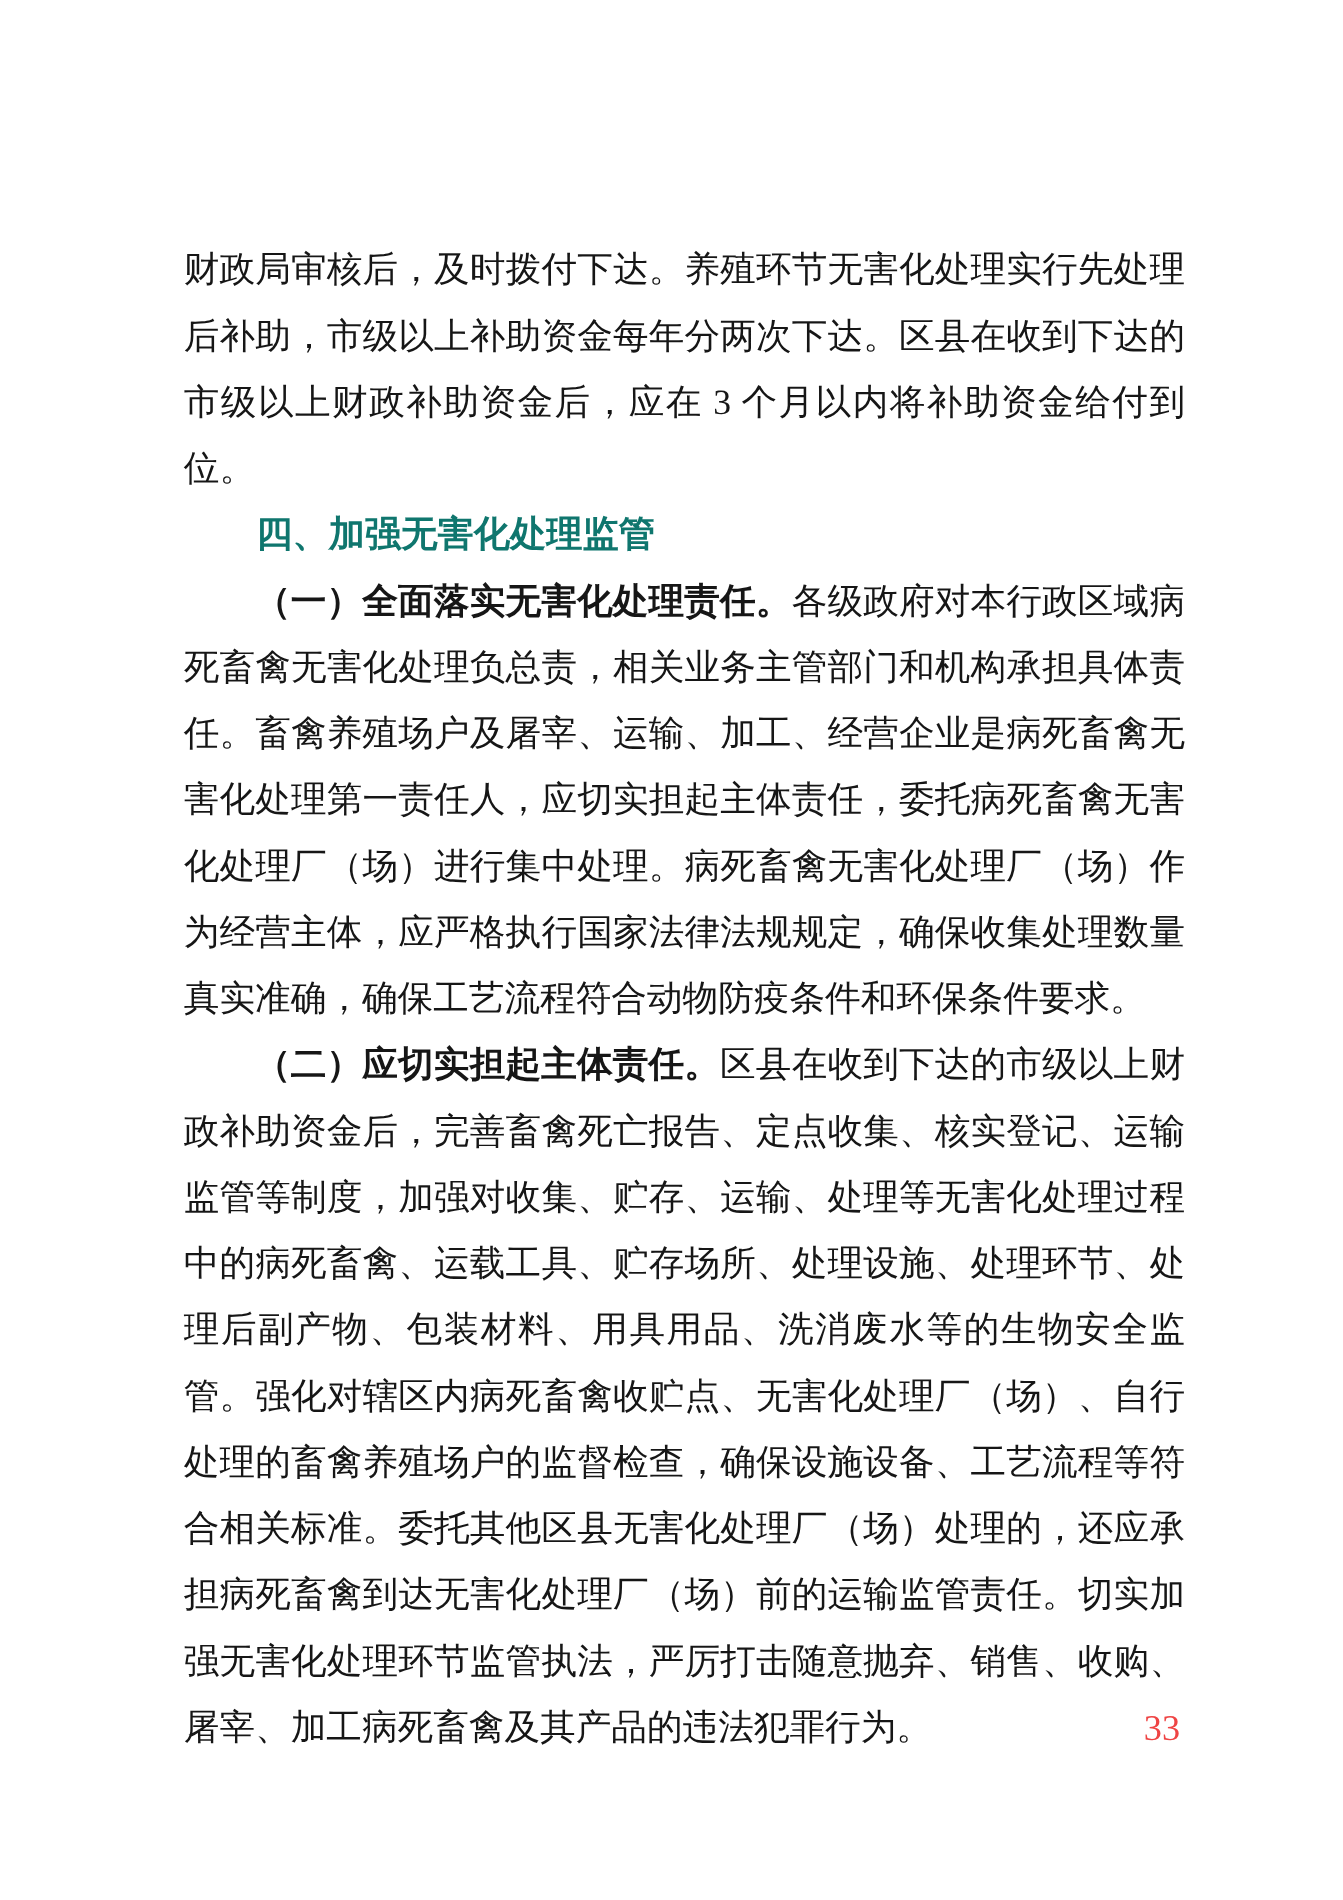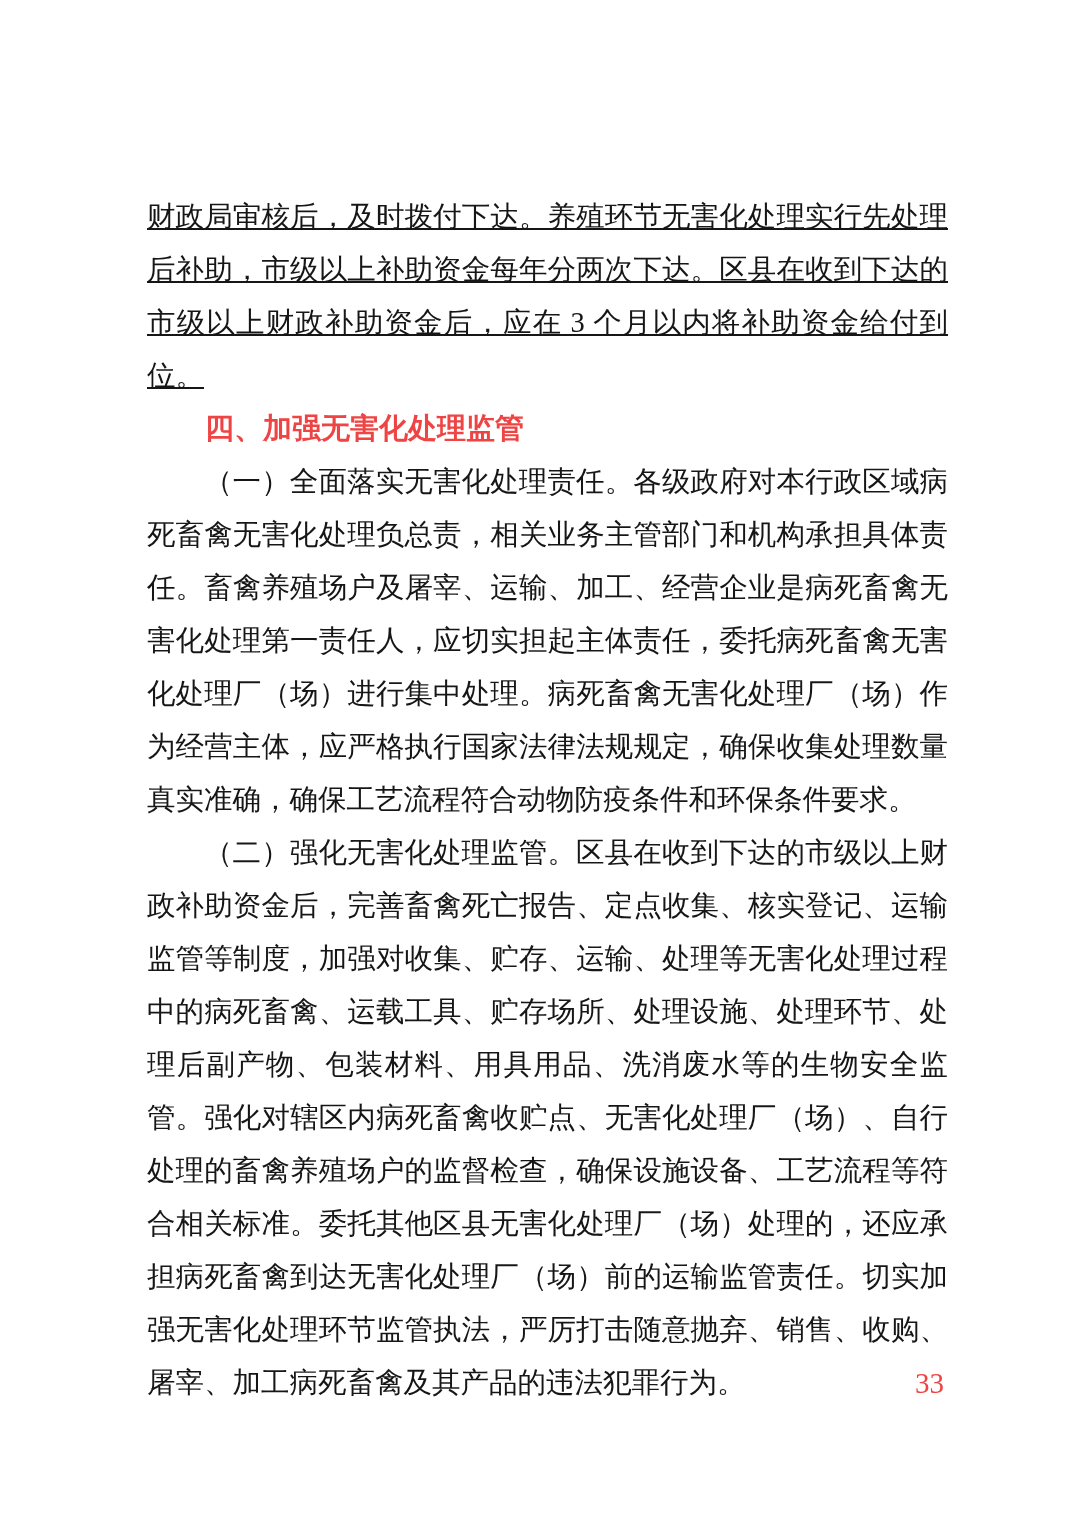--- a/index.html
+++ b/index.html
@@ -29,36 +29,35 @@
   }
   .text-block p {
     margin: 0;
     padding: 0;
   }
   .para-indent {
     text-indent: 2em;
   }
   .para-no-indent {
     text-indent: 0;
-    text-decoration: underline;
   }
   .section-heading {
     margin: 0;
     padding: 0;
     font-family: "Liberation Sans", "DejaVu Sans", sans-serif;
     font-weight: 700;
     font-size: 29px;
     line-height: 53px;
     text-indent: 2em;
     text-align: left;
-    color: #ef4444;
+    color: #0f766e;
   }
   .kai-lead {
     
-    font-weight: 400;
+    font-weight: 700;
     margin-top: 19px;
   }
   .page-number {
     position: absolute;
     top: 1366px;
     right: 130px;
     font-size: 29px;
     line-height: 34px;
     font-family: "Liberation Serif", "DejaVu Serif", serif;
     color: #ef4444;
@@ -69,18 +68,18 @@
 
 <div class="page">
   <div class="text-block">
 
     <p class="para-no-indent">财政局审核后，及时拨付下达。养殖环节无害化处理实行先处理后补助，市级以上补助资金每年分两次下达。区县在收到下达的市级以上财政补助资金后，应在 3 个月以内将补助资金给付到位。</p>
 
     <p class="section-heading">四、加强无害化处理监管</p>
 
     <p class="para-indent"><span class="kai-lead">（一）全面落实无害化处理责任。</span><span>各级政府对本行政区域病死畜禽无害化处理负总责，相关业务主管部门和机构承担具体责任。畜禽养殖场户及屠宰、运输、加工、经营企业是病死畜禽无害化处理第一责任人，应切实担起主体责任，委托病死畜禽无害化处理厂（场）进行集中处理。病死畜禽无害化处理厂（场）作为经营主体，应严格执行国家法律法规规定，确保收集处理数量真实准确，确保工艺流程符合动物防疫条件和环保条件要求。</span></p>
 
-    <p class="para-indent"><span class="kai-lead">（二）强化无害化处理监管。</span><span>区县在收到下达的市级以上财政补助资金后，完善畜禽死亡报告、定点收集、核实登记、运输监管等制度，加强对收集、贮存、运输、处理等无害化处理过程中的病死畜禽、运载工具、贮存场所、处理设施、处理环节、处理后副产物、包装材料、用具用品、洗消废水等的生物安全监管。强化对辖区内病死畜禽收贮点、无害化处理厂（场）、自行处理的畜禽养殖场户的监督检查，确保设施设备、工艺流程等符合相关标准。委托其他区县无害化处理厂（场）处理的，还应承担病死畜禽到达无害化处理厂（场）前的运输监管责任。切实加强无害化处理环节监管执法，严厉打击随意抛弃、销售、收购、屠宰、加工病死畜禽及其产品的违法犯罪行为。</span></p>
+    <p class="para-indent"><span class="kai-lead">（二）应切实担起主体责任。</span><span>区县在收到下达的市级以上财政补助资金后，完善畜禽死亡报告、定点收集、核实登记、运输监管等制度，加强对收集、贮存、运输、处理等无害化处理过程中的病死畜禽、运载工具、贮存场所、处理设施、处理环节、处理后副产物、包装材料、用具用品、洗消废水等的生物安全监管。强化对辖区内病死畜禽收贮点、无害化处理厂（场）、自行处理的畜禽养殖场户的监督检查，确保设施设备、工艺流程等符合相关标准。委托其他区县无害化处理厂（场）处理的，还应承担病死畜禽到达无害化处理厂（场）前的运输监管责任。切实加强无害化处理环节监管执法，严厉打击随意抛弃、销售、收购、屠宰、加工病死畜禽及其产品的违法犯罪行为。</span></p>
 
   </div>
 
   <div class="page-number">33</div>
 </div>
 
 </body></html>

